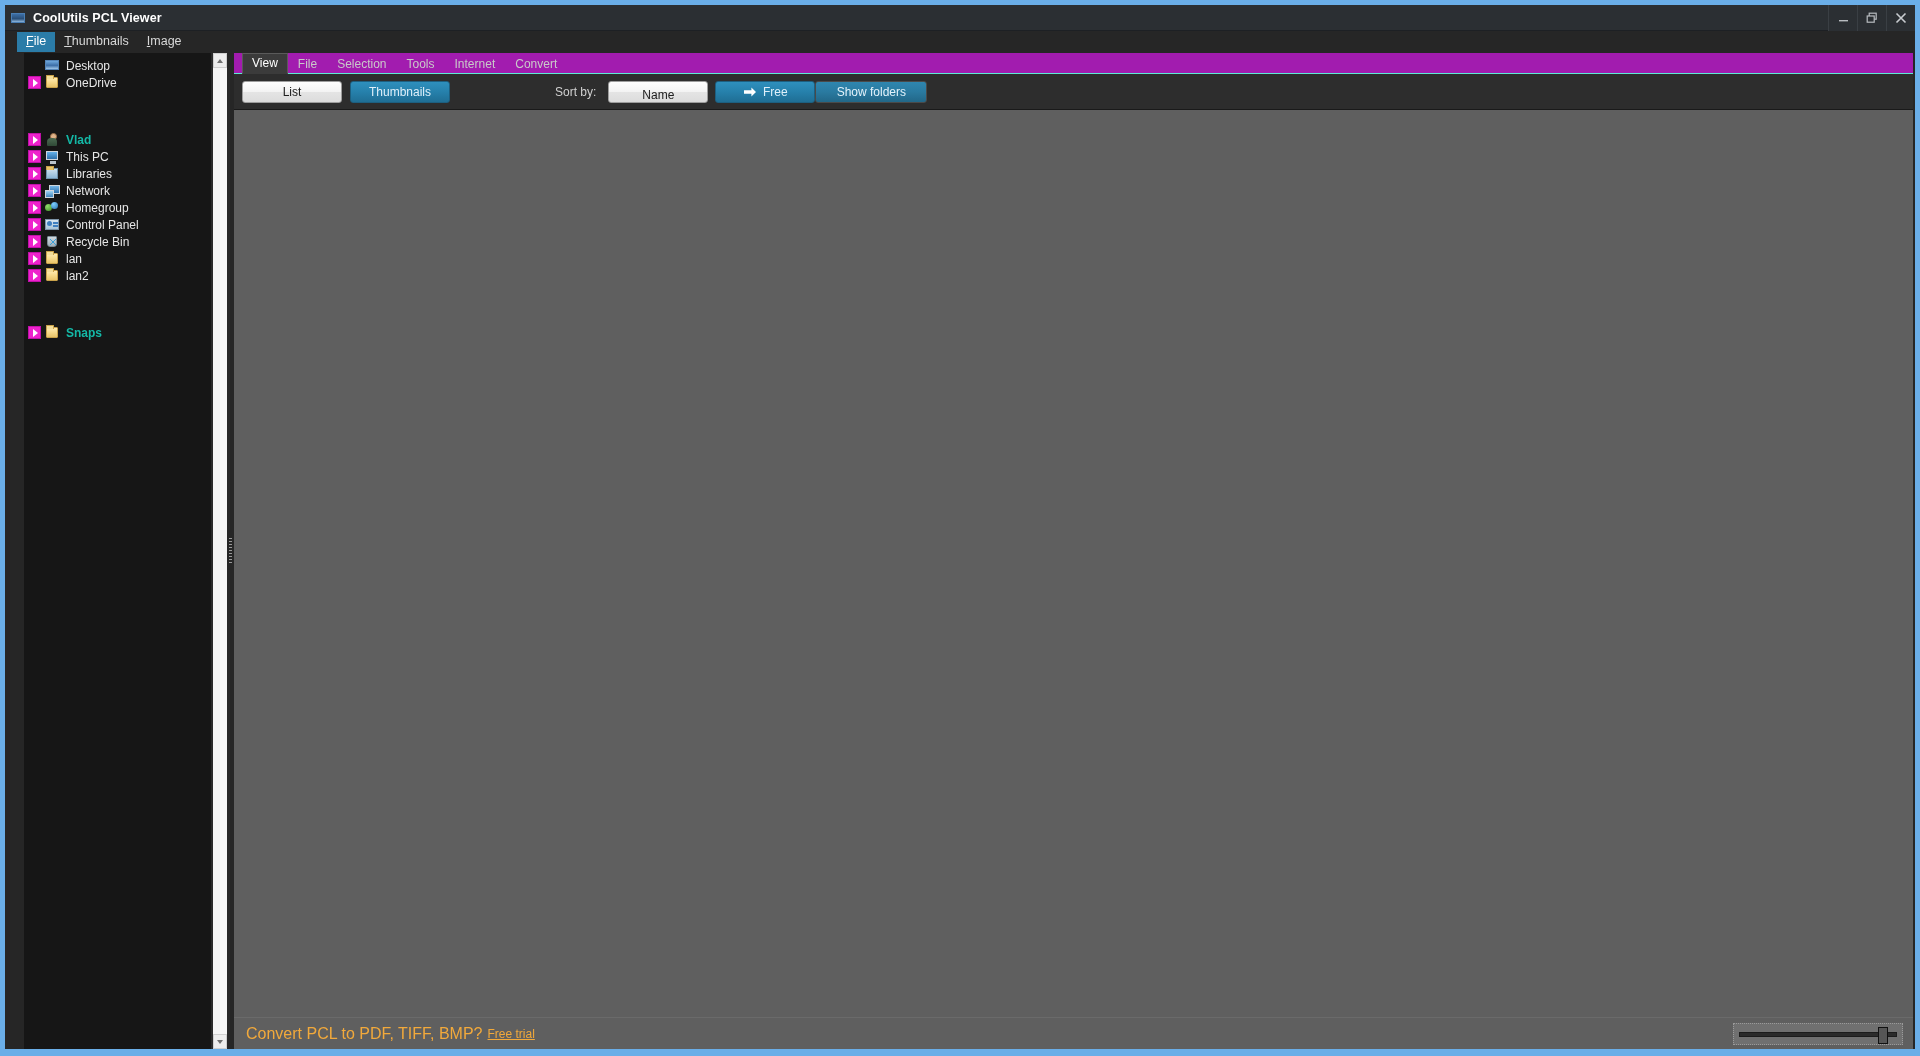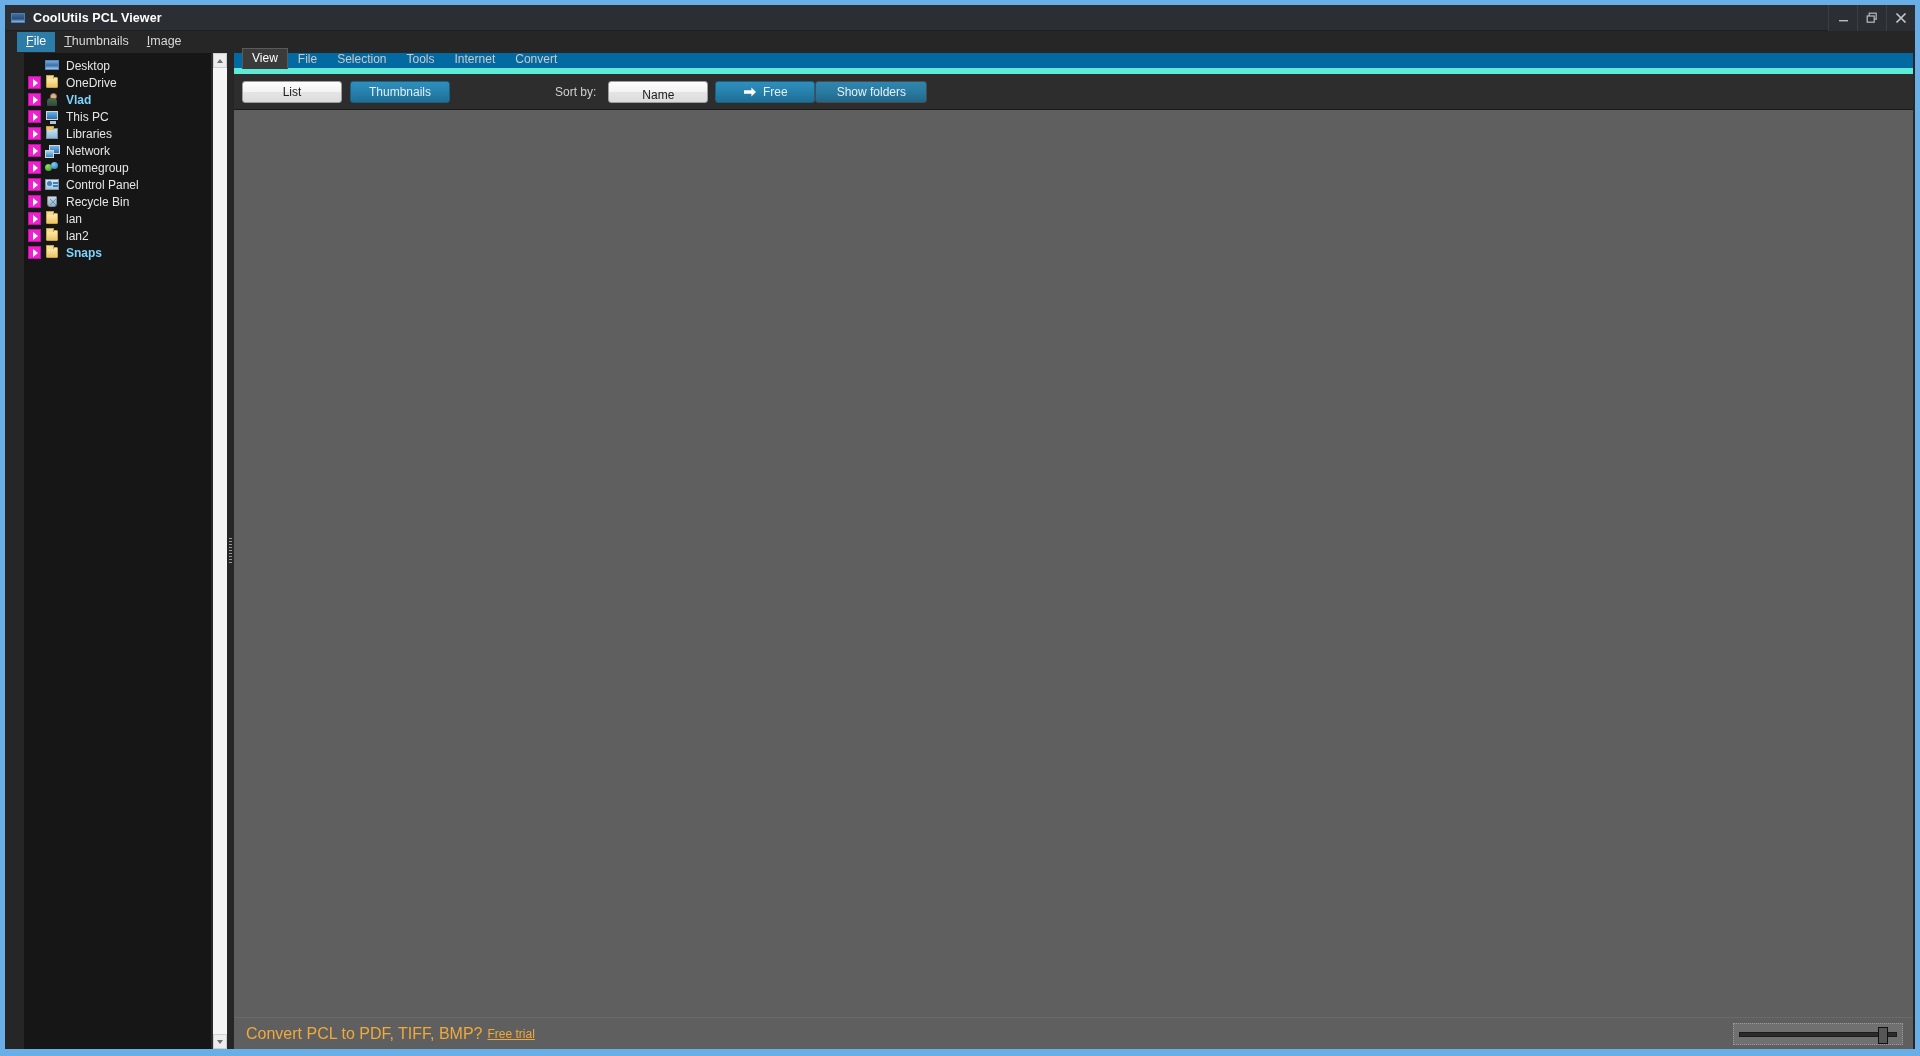--- a/index.html
+++ b/index.html
@@ -124,21 +124,21 @@
   .tree-row {
     display: flex;
     align-items: center;
     height: 17px;
     padding-left: 4px;
     font-size: 12px;
     color: #e6e6e6;
     cursor: default;
     white-space: nowrap;
   }
-  .tree-row.bold-yellow { color: #7dd3fc; font-weight: bold; }
+  .tree-row.bold-yellow { color: #14b8a6; font-weight: bold; margin-top: 40px; }
   .expander {
     width: 13px; height: 13px;
     flex: 0 0 13px;
     margin-right: 3px;
     background: #ee22cc;
     border: 1px solid #c010a8;
     display: flex;
     align-items: center;
     justify-content: center;
   }
@@ -318,22 +318,22 @@
     padding-right: 2px;
   }
 
   
   #tab-strip {
     height: 21px;
     flex: 0 0 21px;
     display: flex;
     align-items: flex-end;
     padding-left: 8px;
-    background: #0369a1;
-    border-bottom: 6px solid #5eead4;
+    background: #a21caf;
+    border-bottom: 1px solid #5eead4;
   }
   .tab {
     font-size: 12px;
     color: #c9c9c9;
     padding: 2px 9px 3px 9px;
     line-height: 14px;
     cursor: default;
     border: 1px solid transparent;
     border-bottom: none;
     position: relative;

